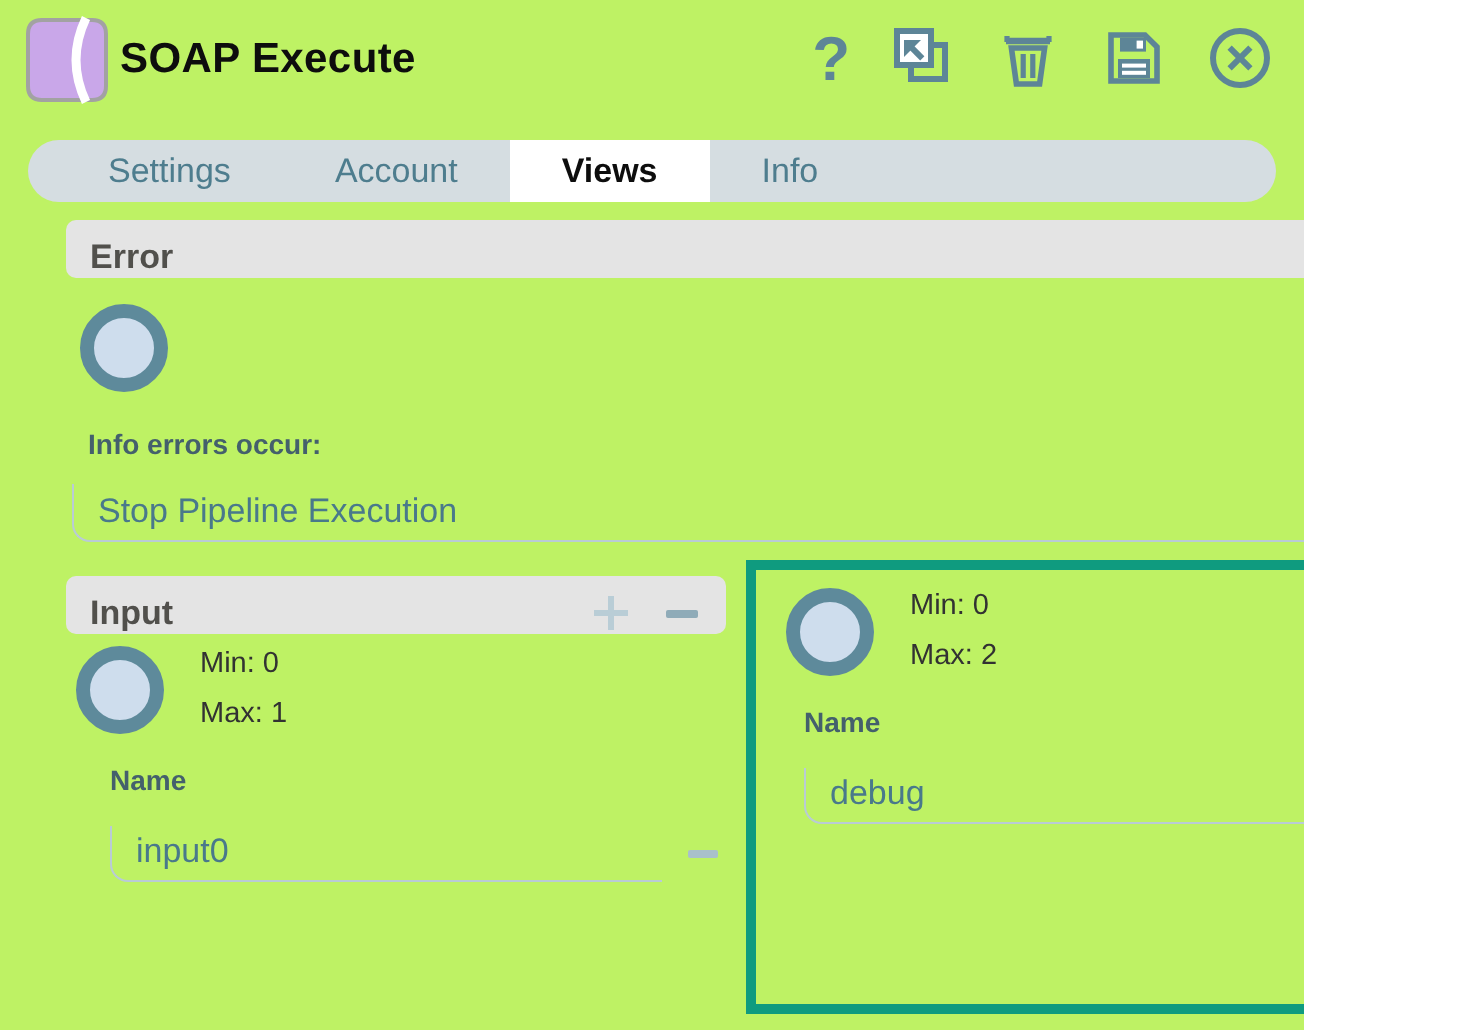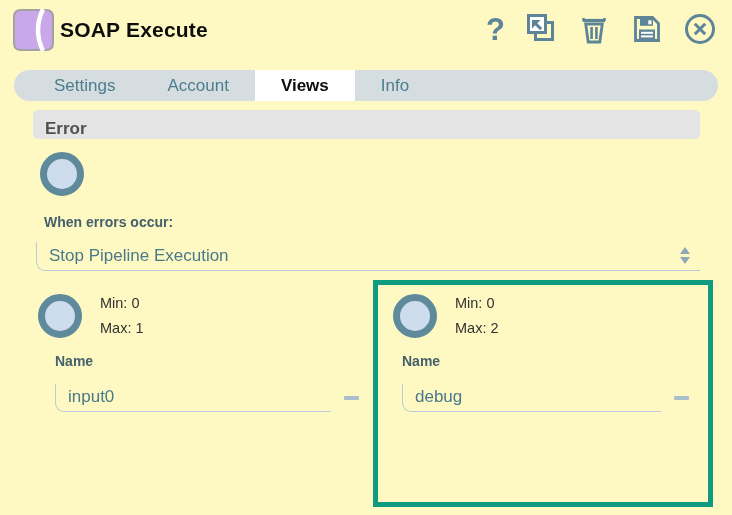--- a/index.html
+++ b/index.html
@@ -1,17 +1,17 @@
 <!DOCTYPE html>
 <html><head>
 <meta charset="utf-8">
 <style>
   * { margin:0; padding:0; box-sizing:border-box; }
   body { background:#ffffff; font-family:"Liberation Sans", sans-serif; }
-  .window { position:relative; width:732px; height:515px; background:#fef9c3; overflow:hidden; }
+  .window { position:relative; width:652px; height:515px; background:#bef264; overflow:hidden; }
 
   
   .hdr-icon { position:absolute; left:10px; top:7px; }
   .title { position:absolute; left:60px; top:18px; font-size:21px; font-weight:bold; color:#0d0d0d; letter-spacing:0.2px; }
   .actions { position:absolute; right:15px; top:12px; display:flex; align-items:center; gap:19px; }
   .action-btn { background:none; border:none; cursor:pointer; display:flex; align-items:center; justify-content:center; padding:0; height:36px; }
   .help-glyph { font-size:31px; font-weight:bold; color:#5d8597; line-height:36px; font-family:"Liberation Sans", sans-serif; }
 
   
   .tabbar { position:absolute; left:14px; right:14px; top:70px; height:31px; background:#d5dde1; border-radius:16px; display:flex; padding-left:14px; }
@@ -130,30 +130,41 @@
     <button class="tab">Settings</button>
     <button class="tab">Account</button>
     <button class="tab active">Views</button>
     <button class="tab">Info</button>
   </div>
 
   <div class="sec-hdr error-hdr">
     <span class="sec-title">Error</span>
   </div>
   <div class="view-circle error-circle"></div>
-  <div class="bold-label when-label">When errors occur:</div>
+  <div class="bold-label when-label">Info errors occur:</div>
   <div class="select-box">
     <div class="select-value">Stop Pipeline Execution</div>
     <div class="spinner">
       <div class="tri-up"></div>
       <div class="tri-down"></div>
     </div>
   </div>
 
   <div class="panel panel-input">
+    <div class="sec-hdr">
+      <span class="sec-title">Input</span>
+      <span class="hdr-btns">
+        <button class="icon-btn">
+            <span class="plus"></span>
+          </button>
+        <button class="icon-btn">
+            <span class="minusbar"></span>
+          </button>
+      </span>
+    </div>
     <div class="circle-row">
       <div class="view-circle"></div>
       <div class="minmax">
         <div>Min: 0</div>
         <div>Max: 1</div>
       </div>
     </div>
     <span class="bold-label name-label">Name</span>
     <div class="name-row">
       <input class="field" value="input0" style="">

